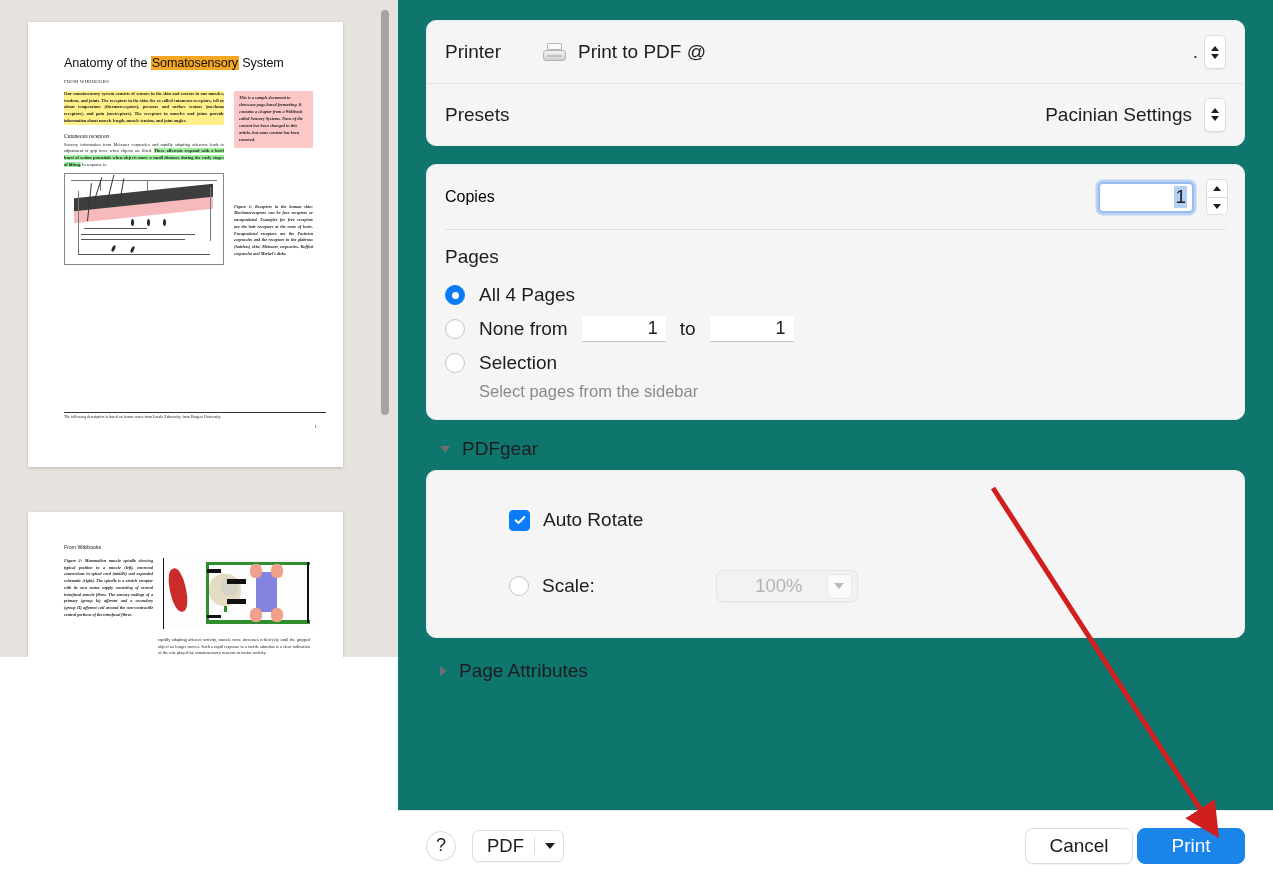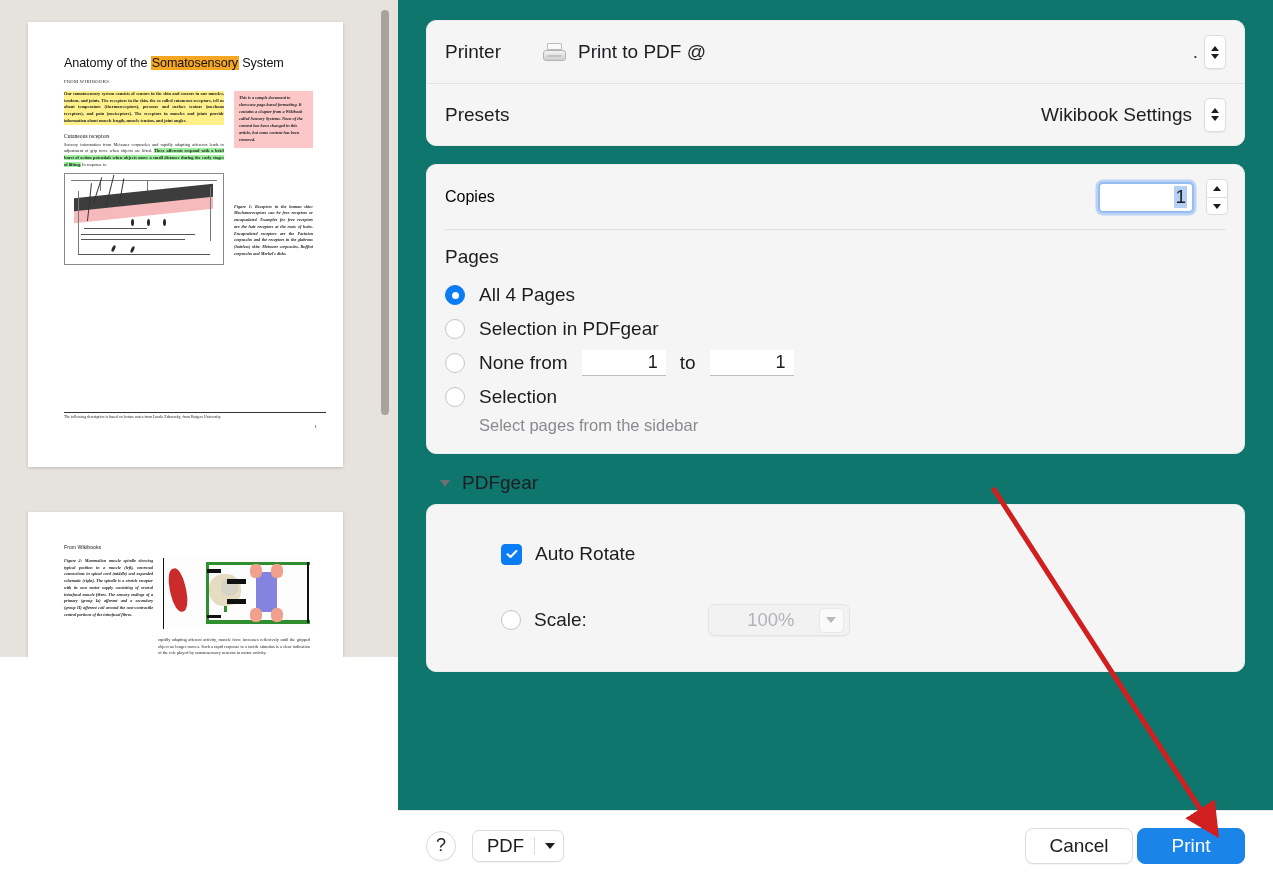--- a/index.html
+++ b/index.html
@@ -228,21 +228,21 @@
     width:0; height:0; display:inline-block;
   }
   .chev-down { border-left:5.5px solid transparent; border-right:5.5px solid transparent;
                border-top:7px solid #6e6e73; }
   .chev-right { border-top:5.5px solid transparent; border-bottom:5.5px solid transparent;
                 border-left:7px solid #6e6e73; }
   .sect-title { font-size: 19px; color:#1d1d1f; }
 
   .pdfgear-box {
     background:#f5f5f5; border:1px solid #ececec; border-radius:10px;
-    padding: 30px 0 32px 4px; margin-bottom: 22px;
+    padding: 30px 0 32px 12px; margin-bottom: 22px;
   }
   .pg-row { display:flex; align-items:center; gap:13px; padding-left: 70px; height: 38px; }
   .checkbox {
     width: 21px; height: 21px; border-radius: 4px;
     background:#0a7cf6; border:1px solid #0a7cf6; flex:0 0 21px;
     display:flex; align-items:center; justify-content:center;
   }
   .checkbox svg { width: 14px; height: 14px; }
   .pg-lbl { font-size: 19px; color:#1d1d1f; }
   .scale-gap { height: 28px; }
@@ -427,21 +427,21 @@
           <span class="spacer"></span>
           <span class="tiny-dot">.</span>
           <span class="stepper-btn">
             <span class="car up"></span>
               <span class="car dn"></span>
           </span>
         </div>
         <div class="row">
           <span class="label">Presets</span>
           <span class="spacer"></span>
-          <span class="presets-val">Wikibook Settings</span>
+          <span class="presets-val">Pacinian Settings</span>
           <span class="stepper-btn">
             <span class="car up"></span>
               <span class="car dn"></span>
           </span>
         </div>
       </div>
 
       <div class="card">
         <div class="copies-row">
           <span class="label">Copies</span>
@@ -461,24 +461,20 @@
         <div class="divider-line"></div>
 
         <div class="pages-block">
           <div class="pages-title">Pages</div>
 
           <div class="opt">
             <span class="radio on"></span>
             <span class="olbl">All 4 Pages</span>
           </div>
 
-          <div class="opt">
-            <span class="radio"></span>
-            <span class="olbl">Selection in PDFgear</span>
-          </div>
 
           <div class="opt">
             <span class="radio"></span>
             <span class="olbl">None from</span>
             <span class="range-input">1</span>
             <span class="range-to">to</span>
             <span class="range-input">1</span>
           </div>
 
           <div class="opt">
@@ -513,20 +509,24 @@
           <span class="scale-select">
             <span class="sv">100%</span>
             <span class="sbtn">
                 <span class="car"></span>
               </span>
           </span>
         </div>
 
       </div>
 
+      <div class="sect-head">
+        <span class="chev chev-right"></span>
+        <span class="sect-title">Page Attributes</span>
+      </div>
 
     </div>
 
     <div class="bottom-bar">
       <div class="help-btn">?</div>
       <div class="pdf-btn">
         <span class="t">PDF</span>
         <span class="sep"></span>
         <span class="car"></span>
       </div>

